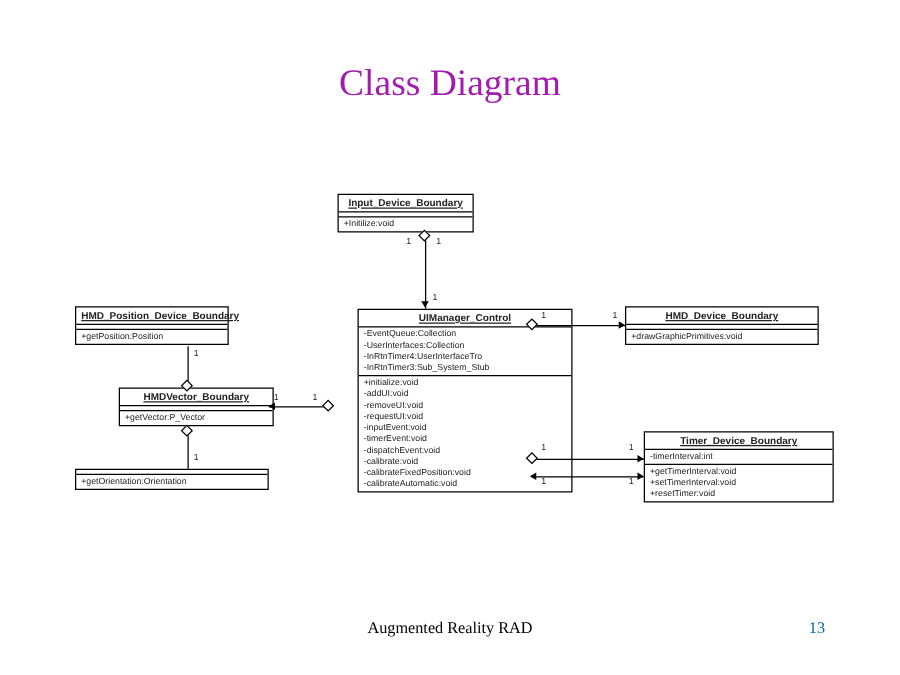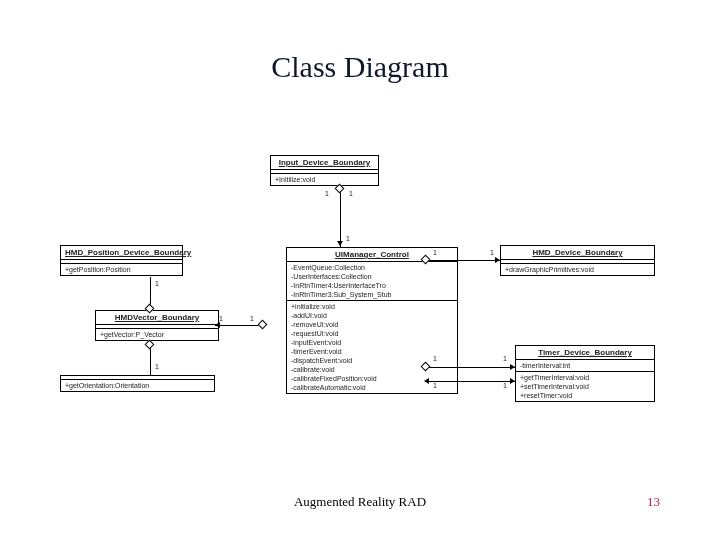--- a/index.html
+++ b/index.html
@@ -12,21 +12,21 @@
     position: relative;
     overflow: hidden;
   }
   .title {
     position: absolute;
     top: 50px;
     left: 0;
     width: 100%;
     text-align: center;
     font-size: 30px;
-    color: #0f172a;
+    color: #a21caf;
   }
   .diagram {
     position: absolute;
     top: 155px;
     left: 60px;
     width: 600px;
     height: 310px;
     font-family: Arial, sans-serif;
     font-size: 8px;
     color: #222;
@@ -108,21 +108,21 @@
     width: 100%;
     text-align: center;
     font-size: 13px;
     color: #000;
   }
   .footer-right {
     position: absolute;
     bottom: 30px;
     right: 60px;
     font-size: 13px;
-    color: #be185d;
+    color: #0369a1;
   }
 </style>
 </head>
 <body>
 
 <div class="title">Class Diagram</div>
 
 <div class="diagram">
 
   <div class="uml-class" style="left:210px; top:0px; width:109px;">
@@ -179,21 +179,21 @@
   </div>
 
   <div class="uml-class" style="left:440px; top:90px; width:155px;">
     <div class="name">HMD_Device_Boundary</div>
     <div class="attrs"></div>
     <div class="ops">
       <div>+drawGraphicPrimitives:void</div>
     </div>
   </div>
 
-  <div class="uml-class" style="left:455px; top:190px; width:140px;">
+  <div class="uml-class" style="left:455px; top:190px; width:152px;">
     <div class="name">Timer_Device_Boundary</div>
     <div class="attrs">
       <div>-timerInterval:int</div>
     </div>
     <div class="ops">
       <div>+getTimerInterval:void</div>
       <div>+setTimerInterval:void</div>
       <div>+resetTimer:void</div>
     </div>
   </div>

